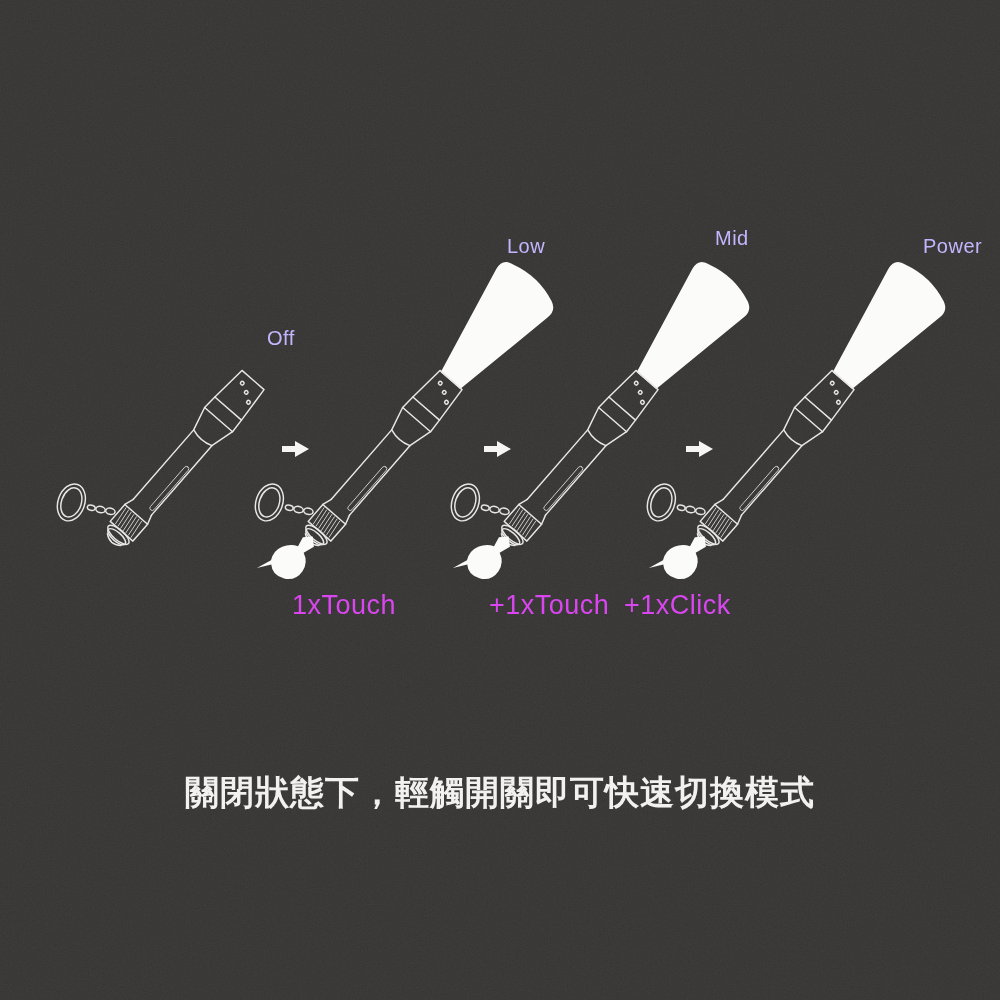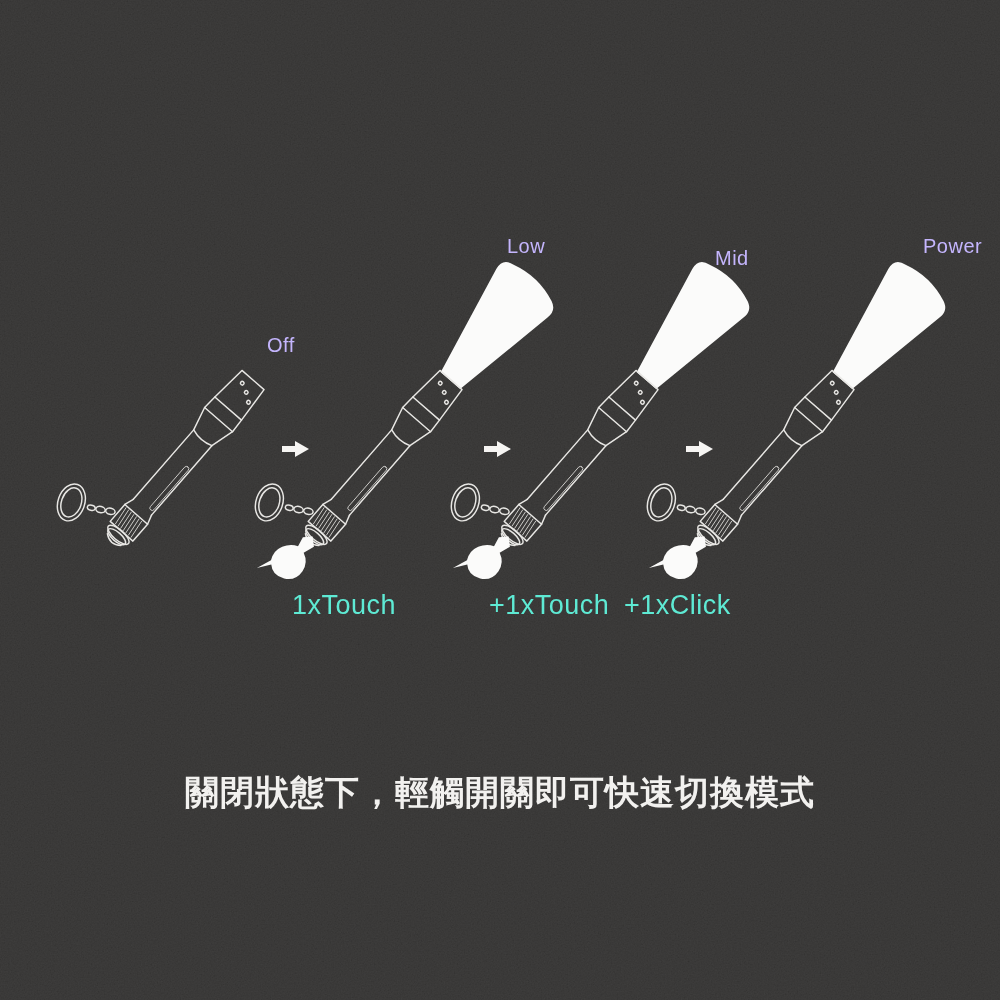--- a/index.html
+++ b/index.html
@@ -14,21 +14,21 @@
   .torch-thin{stroke-width:0.9;}
   .beam{fill:#fbfbfa;stroke:none;}
   .finger{fill:#fbfbfa;stroke:none;}
   .arrow{position:absolute;top:440px;}
   .arrow polygon{fill:#f6f5f3;}
   .mode-label{
     position:absolute;color:#c4b5fd;font-size:20px;font-weight:500;
     letter-spacing:0.5px;line-height:1;white-space:nowrap;
   }
   .action-label{
-    position:absolute;top:592px;color:#5eead4;font-size:27px;font-weight:500;
+    position:absolute;top:592px;color:#d946ef;font-size:27px;font-weight:500;
     letter-spacing:0.5px;line-height:1;white-space:nowrap;
   }
   .caption{
     position:absolute;left:0;top:772px;width:1000px;text-align:center;
     color:#f2f1ef;font-size:34px;font-weight:700;letter-spacing:1px;line-height:1.2;
   }
 </style>
 </head>
 <body>
 
@@ -85,21 +85,21 @@
         <path d="M-2,243 L7,251 L2.5,264 Q14,269 15.5,281 Q17,295 5,301.5 Q-8,308 -17,299 L-27,313 L-20.5,295.5 Q-26,285 -21,275 Q-16,266 -7.5,262.5 L-10,251 Z"></path>
       </symbol>
     </defs>
   </svg>
 
   <svg class="tile" style="left:43px" viewBox="0 0 330 380" width="330" height="380">
     <g transform="translate(210,140) rotate(41) scale(0.86)">
       <use href="#torch" class="torch"></use>
     </g>
   </svg>
-  <div class="mode-label" style="left:267px;top:335px">Off</div>
+  <div class="mode-label" style="left:267px;top:328px">Off</div>
 
   <svg class="arrow" style="left:282px" width="28" height="18" viewBox="0 0 28 18">
     <polygon points="0,6 13,6 13,1 27,9 13,17 13,12 0,12"></polygon>
   </svg>
 
   <svg class="tile" style="left:241px" viewBox="0 0 330 380" width="330" height="380">
     <g transform="translate(210,140) rotate(41) scale(0.86)">
       <use href="#beam" class="beam"></use>
       <use href="#torch" class="torch"></use>
       <use href="#finger" class="finger"></use>
@@ -112,21 +112,21 @@
     <polygon points="0,6 13,6 13,1 27,9 13,17 13,12 0,12"></polygon>
   </svg>
 
   <svg class="tile" style="left:437px" viewBox="0 0 330 380" width="330" height="380">
     <g transform="translate(210,140) rotate(41) scale(0.86)">
       <use href="#beam" class="beam"></use>
       <use href="#torch" class="torch"></use>
       <use href="#finger" class="finger"></use>
     </g>
   </svg>
-  <div class="mode-label" style="left:715px;top:248px">Mid</div>
+  <div class="mode-label" style="left:715px;top:228px">Mid</div>
   <div class="action-label" style="left:489px">+1xTouch</div>
 
   <svg class="arrow" style="left:686px" width="28" height="18" viewBox="0 0 28 18">
     <polygon points="0,6 13,6 13,1 27,9 13,17 13,12 0,12"></polygon>
   </svg>
 
   <svg class="tile" style="left:633px" viewBox="0 0 330 380" width="330" height="380">
     <g transform="translate(210,140) rotate(41) scale(0.86)">
       <use href="#beam" class="beam"></use>
       <use href="#torch" class="torch"></use>

